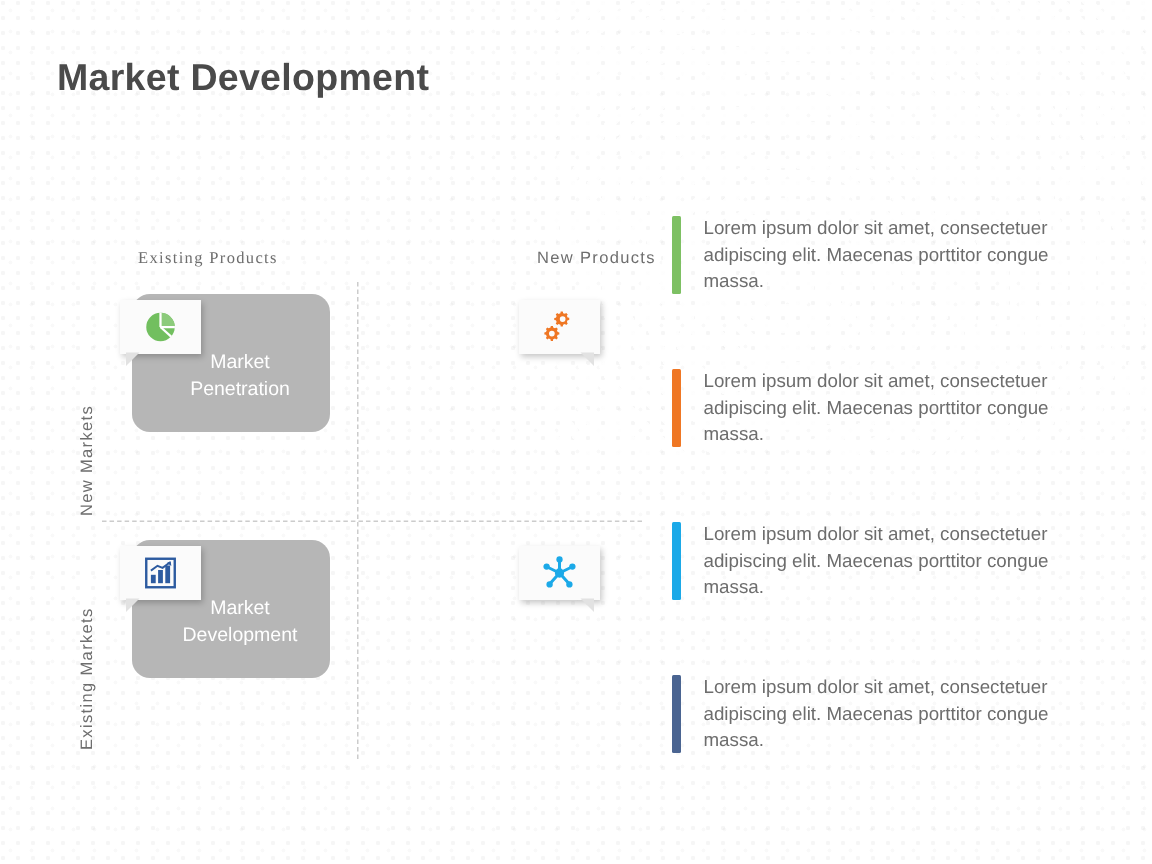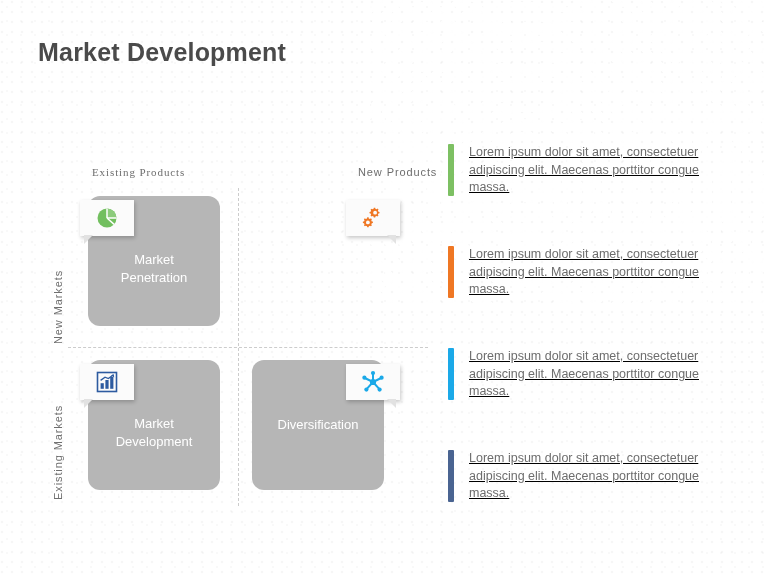--- a/index.html
+++ b/index.html
@@ -104,25 +104,25 @@
     top: 181px;
     width: 360px;
     height: 0;
     border-top: 1px dashed #cccccc;
   }
 
   
   .quad {
     position: absolute;
     width: 132px;
-    height: 130px;
+    height: 92px;
     background: #b6b6b6;
     display: flex;
     align-items: center;
-    justify-content: center;
+    justify-content: flex-end;
     border-radius: 12px;
   }
   .quad.q0 { left: 30px;  top: 30px; }
   .quad.q1 { left: 194px; top: 30px; }
   .quad.q2 { left: 30px;  top: 194px; }
   .quad.q3 { left: 194px; top: 194px; }
 
   .quad-label {
     color: #ffffff;
     font-size: 13px;
@@ -173,21 +173,20 @@
   .icon-card.p3 { left: 288px; top: 198px; }
 
   .icon-card svg { display: block; }
 
   
   #bullets {
     position: absolute;
     left: 448px;
     top: 144px;
     width: 300px;
-    text-decoration: underline;
   }
   .bullet {
     position: relative;
     display: flex;
     align-items: flex-start;
     height: 52px;
     margin-bottom: 50px;
   }
   .bullet-bar {
     flex: 0 0 auto;
@@ -261,23 +260,20 @@
           <rect x="1.5" y="1.5" width="19" height="19" fill="none" stroke="#2d5ba0" stroke-width="1.6"></rect>
           <rect x="4.6" y="12.2" width="3.2" height="5.6" fill="#2d5ba0"></rect>
           <rect x="9.4" y="9.0" width="3.2" height="8.8" fill="#2d5ba0"></rect>
           <rect x="14.2" y="6.0" width="3.2" height="11.8" fill="#2d5ba0"></rect>
           <polyline points="4.6,9.4 9.0,6.2 12.4,7.6 17.4,3.8" fill="none" stroke="#2d5ba0" stroke-width="1.3"></polyline>
           <polygon points="17.8,3.2 18.2,6.4 15.2,4.4" fill="#2d5ba0"></polygon>
         </svg>
       </span>
     </div>
 
-    <div class="quad q3">
-      <div class="quad-label">Diversification</div>
-    </div>
     <div class="icon-card p3 fold-right">
       <span>
         <svg width="24" height="24" viewBox="0 0 24 24">
           <g stroke="#1ba9e8" stroke-width="2" stroke-linecap="round">
             <line x1="12" y1="12" x2="12" y2="3.4"></line>
             <line x1="12" y1="12" x2="20.2" y2="8.0"></line>
             <line x1="12" y1="12" x2="18.4" y2="19.2"></line>
             <line x1="12" y1="12" x2="5.6" y2="19.2"></line>
             <line x1="12" y1="12" x2="3.8" y2="8.0"></line>
           </g>

